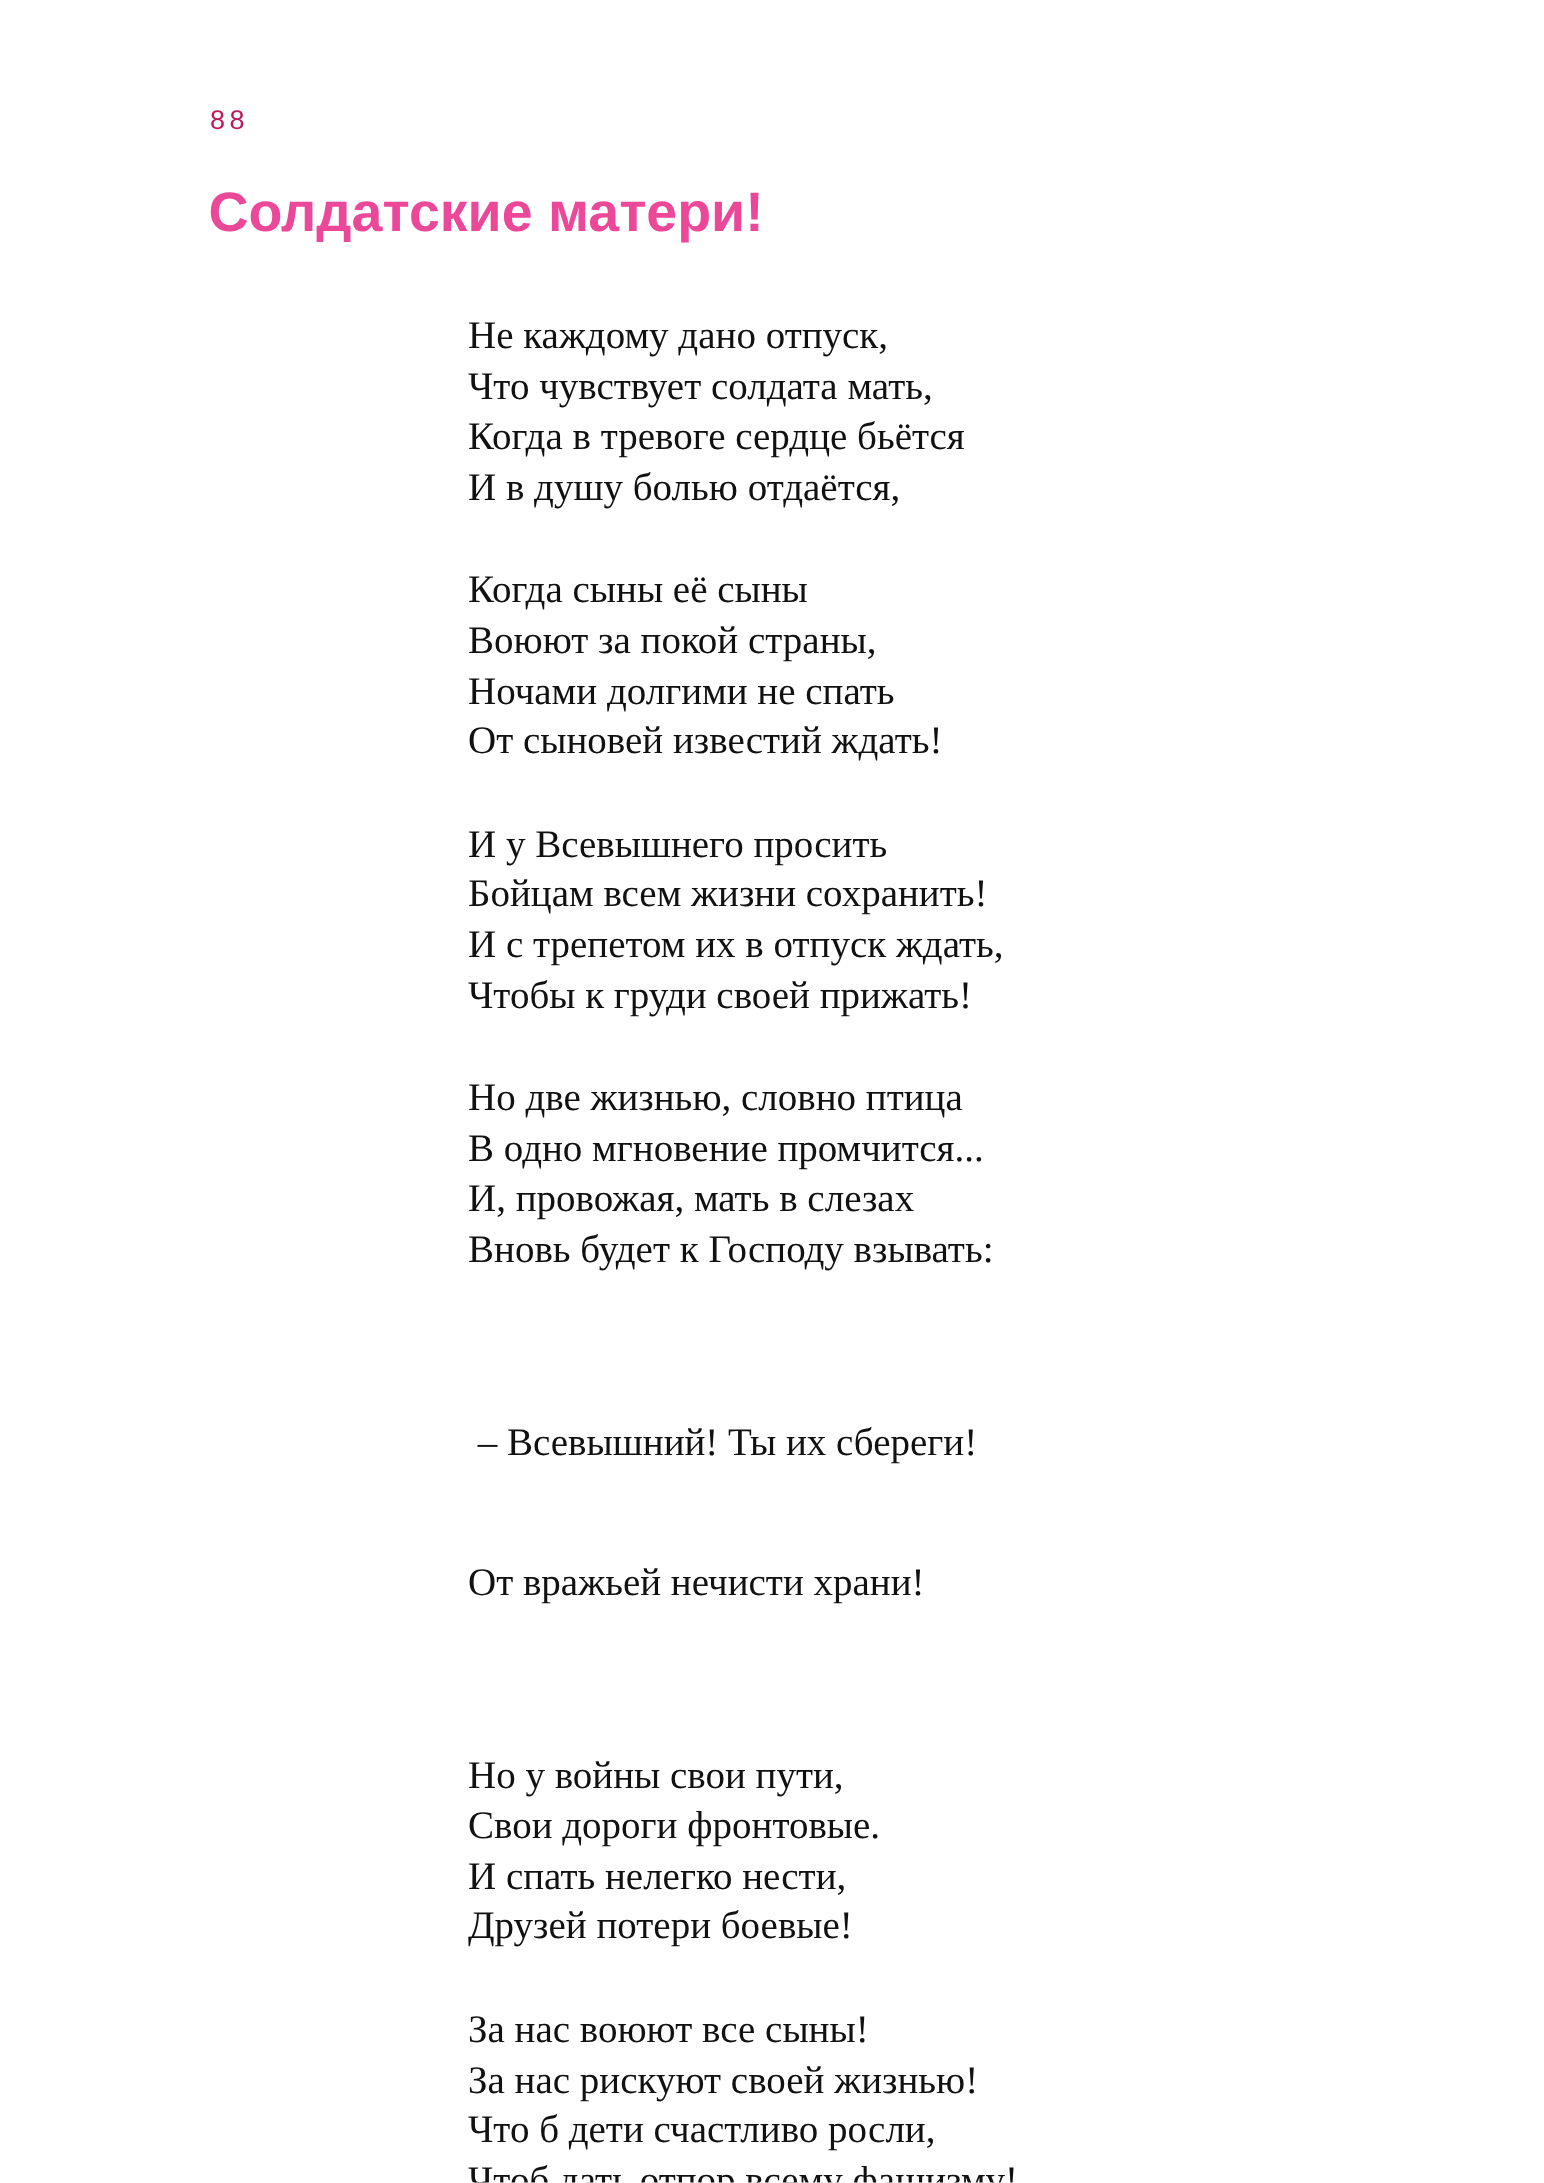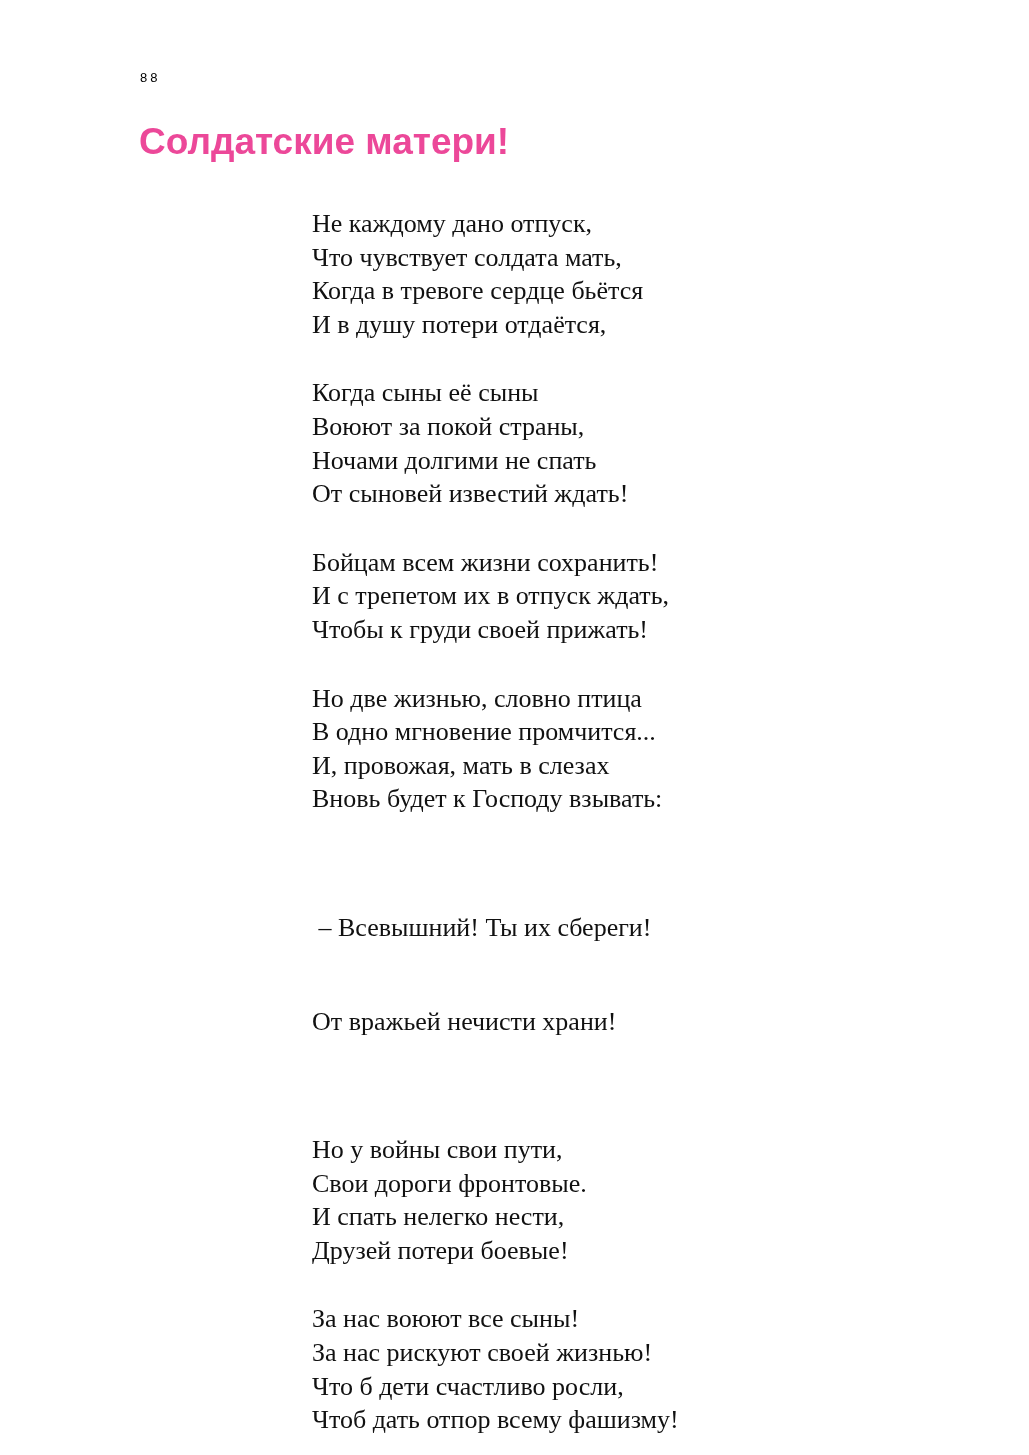--- a/index.html
+++ b/index.html
@@ -12,23 +12,23 @@
       height: 1455px;
       position: relative;
       overflow: hidden;
       color: #111111;
     }
     .page-number {
       position: absolute;
       left: 140px;
       top: 70px;
       font-family: "Liberation Sans", sans-serif;
-      font-size: 13px;
+      font-size: 18px;
       letter-spacing: 3px;
-      color: #000000;
+      color: #be185d;
     }
     .title {
       position: absolute;
       left: 139px;
       top: 121px;
       margin: 0;
       font-family: "Liberation Sans", sans-serif;
       font-weight: bold;
       font-size: 37px;
       color: #ec4899;
@@ -57,29 +57,30 @@
 
 <div>
   <div class="page-number">88</div>
   <h1 class="title">Солдатские матери!</h1>
 
   <div class="poem">
     <div class="stanza">
       <span class="line">Не каждому дано отпуск,</span>
       <span class="line">Что чувствует солдата мать,</span>
       <span class="line">Когда в тревоге сердце бьётся</span>
-      <span class="line">И в душу потери отдаётся,</span>
+      <span class="line">И в душу болью отдаётся,</span>
     </div>
     <div class="stanza">
       <span class="line">Когда сыны её сыны</span>
       <span class="line">Воюют за покой страны,</span>
       <span class="line">Ночами долгими не спать</span>
       <span class="line">От сыновей известий ждать!</span>
     </div>
     <div class="stanza">
+      <span class="line">И у Всевышнего просить</span>
       <span class="line">Бойцам всем жизни сохранить!</span>
       <span class="line">И с трепетом их в отпуск ждать,</span>
       <span class="line">Чтобы к груди своей прижать!</span>
     </div>
     <div class="stanza">
       <span class="line">Но две жизнью, словно птица</span>
       <span class="line">В одно мгновение промчится...</span>
       <span class="line">И, провожая, мать в слезах</span>
       <span class="line">Вновь будет к Господу взывать:</span>
     </div>

